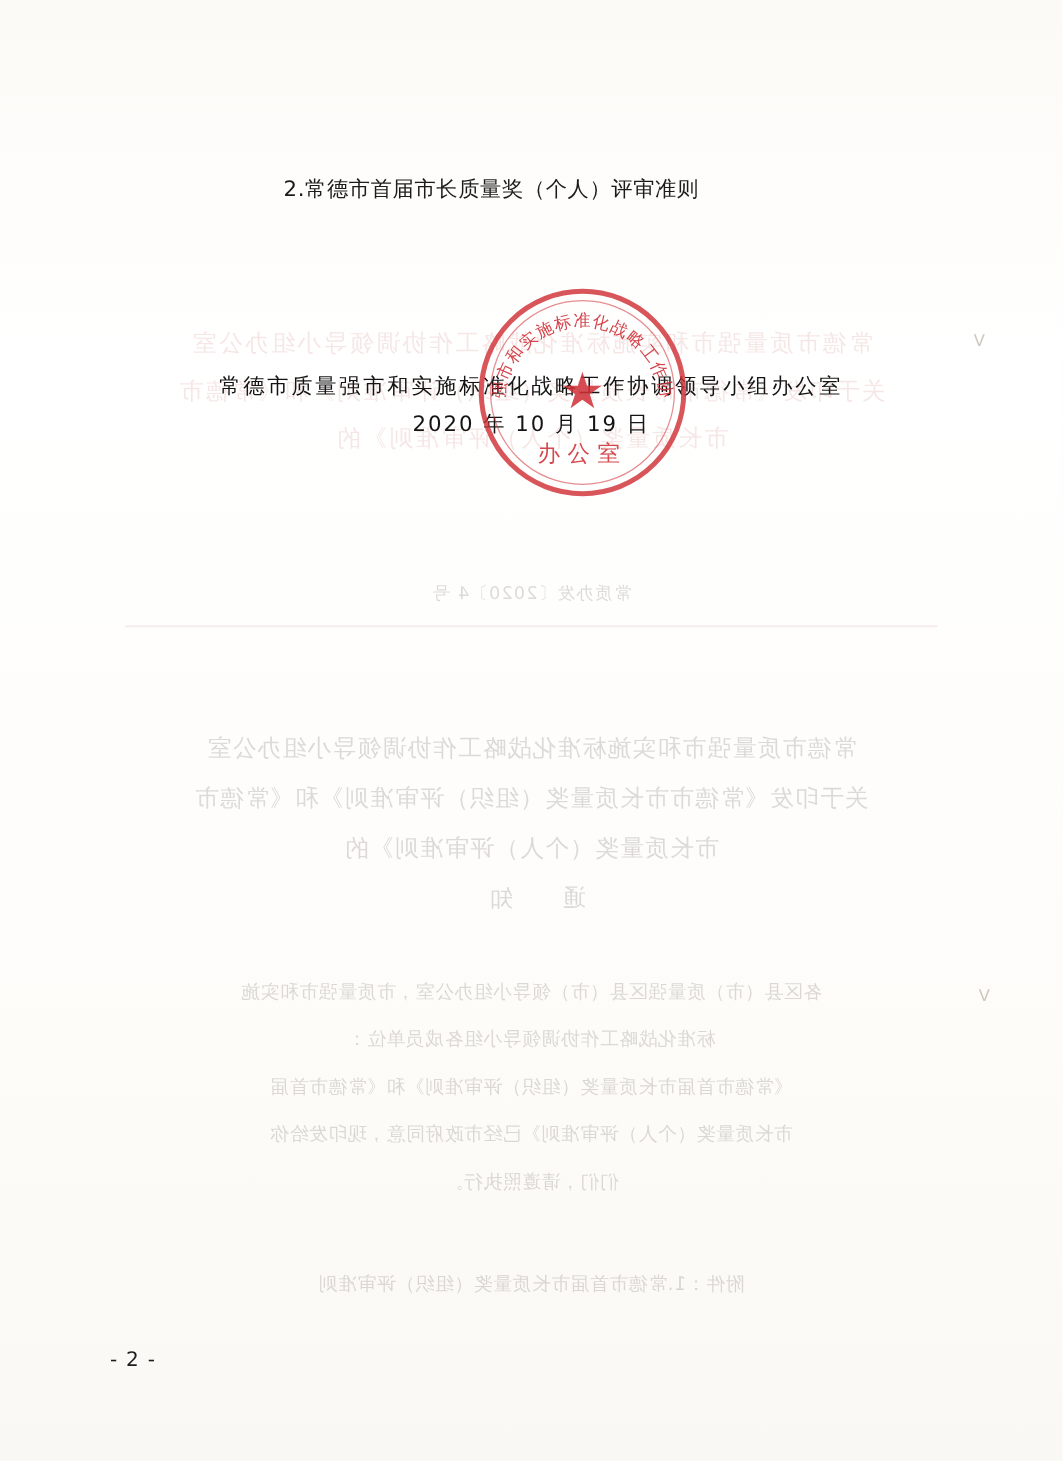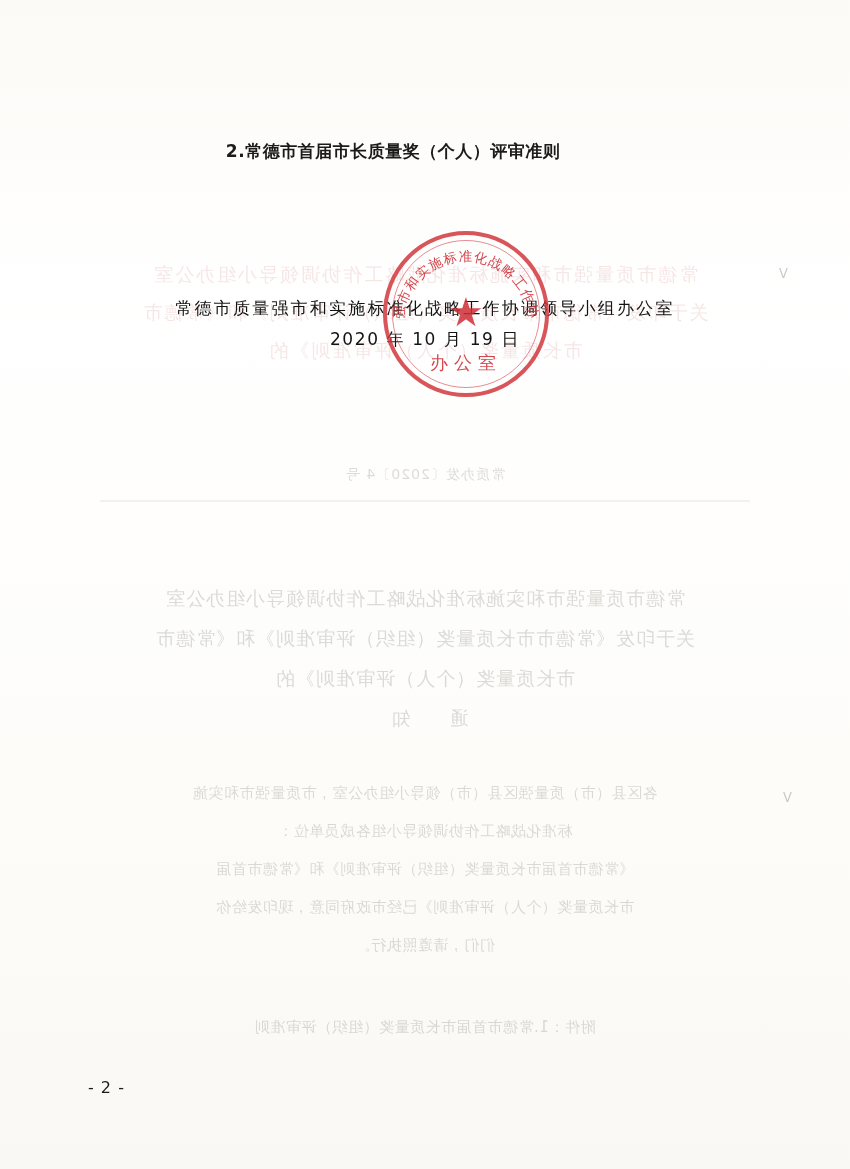--- a/index.html
+++ b/index.html
@@ -32,21 +32,21 @@
   }
 
   
   .attachment-title {
     position: absolute;
     top: 140px;
     left: 0;
     width: 786px;
     text-align: center;
     font-size: 17px;
-    font-weight: bold;
+    font-weight: normal;
     color: #1b1b1b;
     letter-spacing: 0.5px;
     font-family: "DejaVu Sans", sans-serif;
   }
   .issuer-block {
     position: absolute;
     top: 297px;
     left: 0;
     width: 850px;
     text-align: center;

